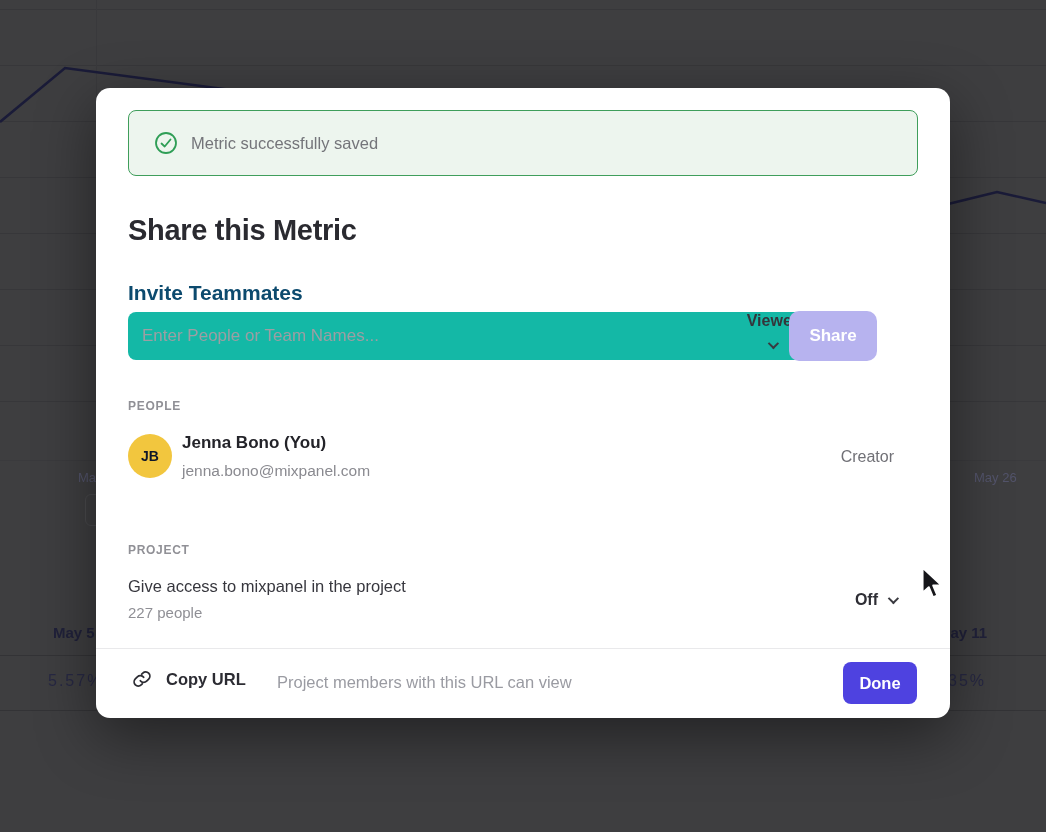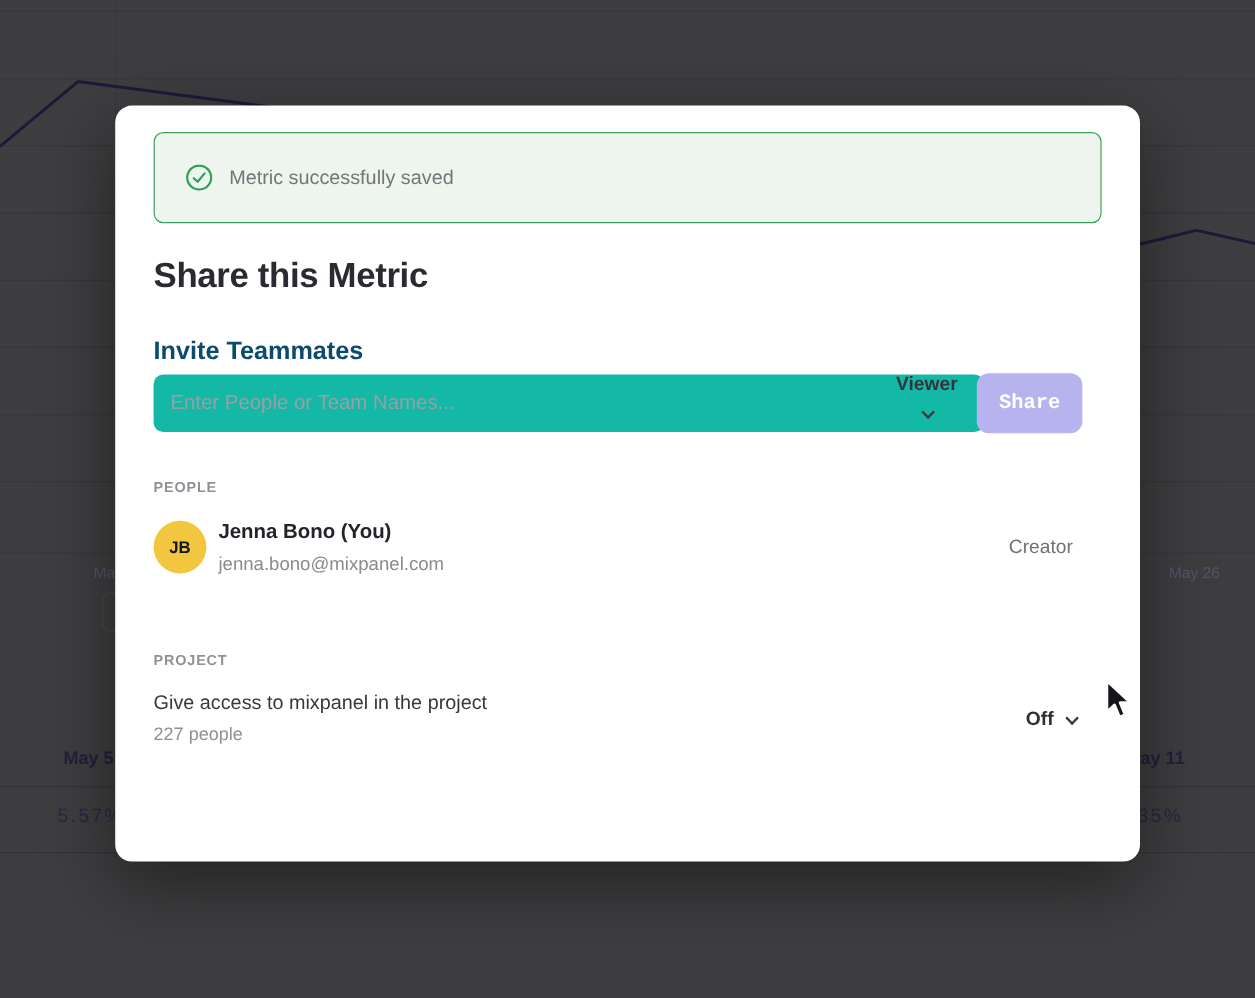--- a/index.html
+++ b/index.html
@@ -15,40 +15,40 @@
   .axis-label { position:absolute; font-size:13px; color:#53546b; }
   .legend-chip { position:absolute; left:85px; top:494px; width:60px; height:32px; border:1.5px solid #4a4a4d; border-radius:6px; }
   .tbl-header { position:absolute; font-size:15px; font-weight:700; color:#20213a; }
   .tbl-value { position:absolute; font-size:16px; color:#272843; letter-spacing:2px; }
   .row-sep { position:absolute; left:0; right:0; height:1px; background:#333336; }
 
   
   .modal { position:absolute; left:96px; top:88px; width:854px; height:630px; background:#ffffff;
            border-radius:14px; box-shadow:0 18px 60px rgba(0,0,0,.45); }
 
-  .toast { position:absolute; left:32px; top:22px; width:790px; height:76px; background:#edf5ee;
+  .toast { position:absolute; left:32px; top:22px; width:790px; height:66px; background:#edf5ee;
            border:1px solid #3f9e5b; border-radius:8px; display:flex; align-items:center; }
   .toast .check { margin-left:26px; width:22px; height:22px; flex:0 0 auto; }
   .toast .msg { margin-left:14px; font-size:16.5px; color:#74757a; }
 
   .title { position:absolute; left:32px; top:126px; font-size:29px; font-weight:800; color:#2a2a30; letter-spacing:-.3px; }
 
   .invite-label { position:absolute; left:32px; top:193px; font-size:21px; font-weight:600; color:#0c4a6e;text-align:right; }
 
   .invite-input { position:absolute; left:32px; top:224px; width:692px; height:48px; background:#14b8a6;
                   border-radius:8px; }
   .invite-input input { position:absolute; inset:0; border:none; background:transparent; outline:none;
                   padding:0 150px 0 14px; font-size:17px; color:#33343a; font-family:inherit; }
   .invite-input input::placeholder { color:#9d9ea3; }
   .role-select { position:absolute; right:22px; top:0; bottom:0; display:flex; align-items:center; gap:11px; cursor:pointer;flex-direction:column; }
   .role-select .lbl { font-size:16px; font-weight:600; color:#34353b; }
   .chev { width:8px; height:8px; border-right:2px solid #3a3a40; border-bottom:2px solid #3a3a40;
           transform:rotate(45deg) translateY(-2px); }
-  .share-btn { position:absolute; left:718px; top:223px; width:88px; height:50px; background:#b7b3ef;
-               border:none; border-radius:10px; color:#ffffff; font-size:17px; font-weight:700; font-family:Liberation Mono, monospace; }
+  .share-btn { position:absolute; left:693px; top:223px; width:88px; height:50px; background:#b7b3ef;
+               border:none; border-radius:10px; color:#ffffff; font-size:17px; font-weight:700; font-family:Liberation Sans, sans-serif; }
 
   .section-label { position:absolute; left:32px; font-size:12px; font-weight:600; color:#909096; letter-spacing:.7px; }
 
   .avatar { position:absolute; left:32px; top:346px; width:44px; height:44px; border-radius:50%;
             background:#f2c63e; color:#0f172a; font-size:14px; font-weight:600;
             display:flex; align-items:center; justify-content:center; }
   .member-name { position:absolute; left:86px; top:345px; font-size:17px; font-weight:700; color:#232329; }
   .member-email { position:absolute; left:86px; top:374px; font-size:15.5px; color:#8a8a90; }
   .member-role { position:absolute; right:56px; top:360px; font-size:16px; color:#707076; }
 
@@ -131,17 +131,28 @@
 
   <div class="section-label" style="top:455px">PROJECT</div>
 
   <div class="proj-title">Give access to mixpanel in the project</div>
   <div class="proj-sub">227 people</div>
   <div class="proj-toggle">
     <span class="lbl">Off</span>
     <span class="chev"></span>
   </div>
 
+  <div class="footer">
+    <div class="copy-url">
+      <svg width="20" height="20" viewBox="0 0 24 24">
+        <path d="M10 14a5 5 0 0 0 7.54.54l2.5-2.5a5 5 0 0 0-7.07-7.07l-1.3 1.29" fill="none" stroke="#2c2c33" stroke-width="2.1" stroke-linecap="round"></path>
+        <path d="M14 10a5 5 0 0 0-7.54-.54l-2.5 2.5a5 5 0 0 0 7.07 7.07l1.29-1.29" fill="none" stroke="#2c2c33" stroke-width="2.1" stroke-linecap="round"></path>
+      </svg>
+      <span class="lbl">Copy URL</span>
+    </div>
+    <div class="footer-hint">Project members with this URL can view</div>
+    <button class="done-btn">Done</button>
+  </div>
 </div>
 
 <svg class="cursor" width="30" height="36" viewBox="0 0 20 24">
   <path d="M3 1 L3 18 L7.2 14.2 L10 21 L13 19.7 L10.2 13 L15.7 12.8 Z" fill="#16161a" stroke="#ffffff" stroke-width="1.4" stroke-linejoin="round"></path>
 </svg>
 
 </body></html>

